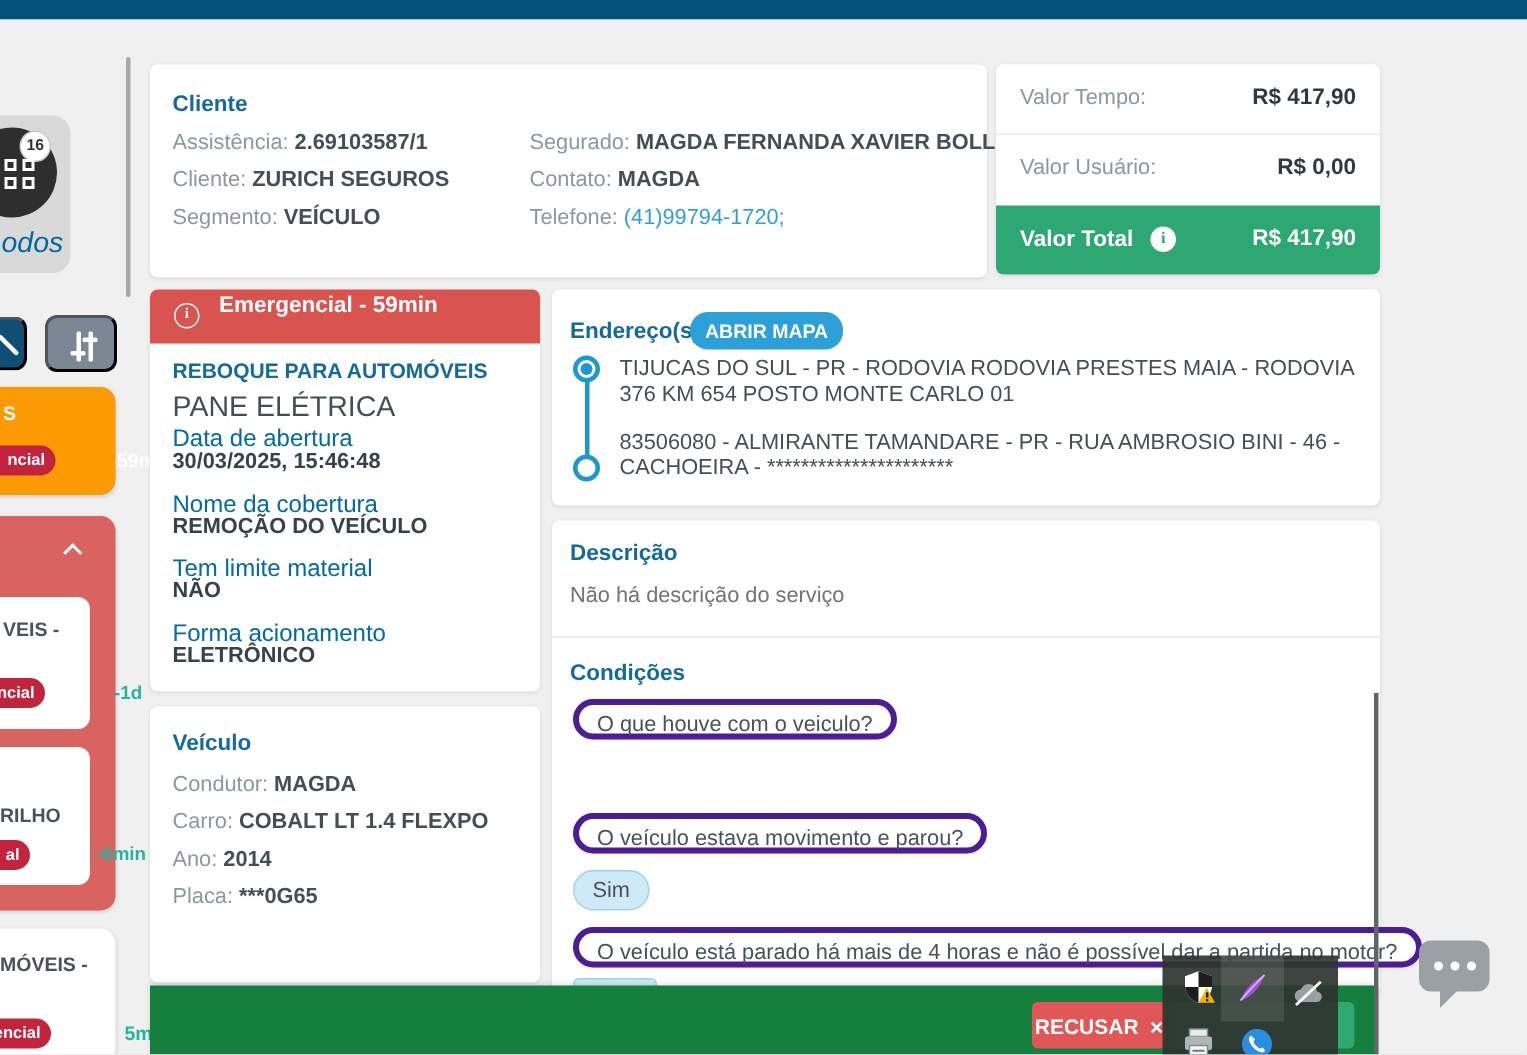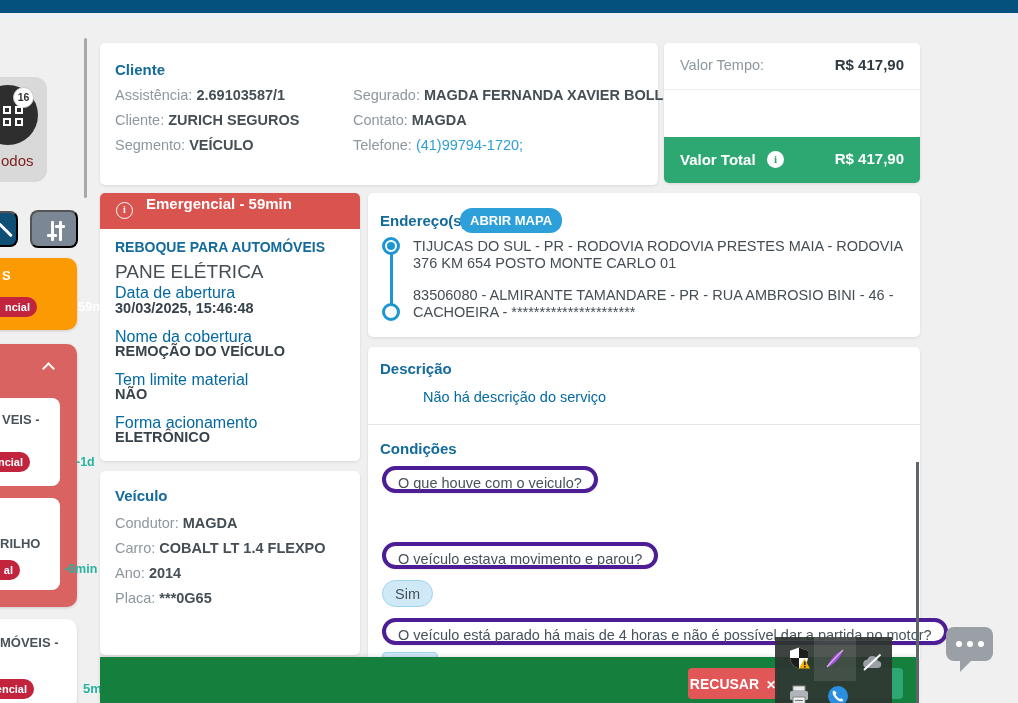--- a/index.html
+++ b/index.html
@@ -22,21 +22,21 @@
   .topbar { left:0; top:0; width:1018px; height:13px; background:#05517e; }
   .topstrip { left:0; top:13px; width:1018px; height:5px; background:#ebf1f6; }
 
   
   .todos-card { left:-60px; top:77px; width:107px; height:105px; background:#d9d9d9; border-radius:12px; }
   .todos-circle { left:-22px; top:85px; width:60px; height:60px; background:#2e2e2e; border-radius:50%; }
   .todos-badge { left:13px; top:87px; width:21px; height:21px; background:#fff; border:1px solid #c9c9c9; border-radius:50%;
                  font-size:10.5px; font-weight:bold; color:#333; text-align:center; line-height:19px; }
   .gridicon { left:3px; top:106px; width:21px; height:21px; }
   .gridicon span { position:absolute; width:8px; height:8px; border:2px solid #fff; }
-  .todos-label { left:1px; top:152px; font-size:15px; color:#7f1d1d; }
+  .todos-label { left:1px; top:152px; font-size:19px; color:#0369a1;font-style:italic; }
 
   .search-btn { left:-30px; top:211px; width:48px; height:36px; background:#0f4e75; border-radius:8px; }
   .search-glyph { left:32px; top:8px; width:3px; height:18px; background:#fff; border-radius:2px; transform:rotate(-45deg); }
   .filter-btn { left:30px; top:210px; width:48px; height:38px; background:#7b8794; border-radius:8px; }
   .tune { left:14px; top:9px; width:20px; height:20px; }
   .tune i { position:absolute; background:#fff; border-radius:1px; }
 
   .pill { position:absolute; height:20px; background:#c2243e; color:#fff; font-size:11px; font-weight:bold;
           border-radius:10px; line-height:20px; text-align:right; padding:0 7px; white-space:nowrap; }
   .tmint { position:absolute; color:#28b3a0; font-weight:bold; font-size:12.5px; white-space:nowrap;margin-left:40px; }
@@ -72,21 +72,21 @@
   .ring { position:absolute; width:18px; height:18px; border:3px solid #1e96d2; border-radius:50%; background:#fff; }
   .ring.dot::after { content:""; position:absolute; inset:2px; border-radius:50%; background:#1e96d2; }
   .route-line { position:absolute; left:390px; top:254px; width:3px; height:50px; background:#1e96d2; }
   .addr { position:absolute; left:413px; width:490px; font-size:14.5px; line-height:17px; color:#454e54; }
 
   
   .chip { position:absolute; left:382px; height:27px; line-height:26px; padding:0 12px; border-radius:14px;
           font-size:14.5px; color:#47525a; white-space:nowrap; }
   .chip.q { background:#fff; border:4px solid #4c1d95; box-shadow:0 1px 2px rgba(0,0,0,.07); }
   .chip.a { background:#cfe9f7; border:1px solid #9ed3ef; }
-  .empty-text { color:#0369a1; font-size:14.5px;margin-left:43px; }
+  .empty-text { color:#737373; font-size:14.5px; }
   .divider { position:absolute; background:#e6e6e6; }
 
   
   .footer { left:100px; top:657px; width:818px; height:46px; background:#15803d; box-shadow:0 -1px 4px rgba(0,0,0,.12); z-index:5; }
   .reject-btn { position:absolute; left:588px; top:11px; width:90px; height:31px; background:#e15757; border:none; border-radius:4px;
                 color:#fff; font-weight:bold; font-size:14px; font-family:"Liberation Sans",sans-serif; cursor:pointer; }
   .reject-btn .x { font-size:12px; margin-left:7px; }
   .accept-btn { position:absolute; left:679px; top:11px; width:124px; height:31px; background:#2ea873; border:none; border-radius:4px; cursor:pointer; }
 
   
@@ -168,20 +168,24 @@
     <span>Contato:</span> <b>MAGDA</b></div>
   <div class="abs kv" style="left:353px;top:137px">
     <span>Telefone:</span> <b class="link">(41)99794-1720;</b></div>
 
   <div class="card" style="left:664px;top:43px;width:256px;height:140px;border-radius:5px"></div>
   <div class="vrow" style="left:664px;top:43px;border-radius:5px 5px 0 0">
     <span class="l">Valor Tempo:</span>
     <span class="r">R$ 417,90</span>
   </div>
   <div class="vdiv" style="left:664px;top:89px"></div>
+  <div class="vrow" style="left:664px;top:90px">
+    <span class="l">Valor Usuário:</span>
+    <span class="r">R$ 0,00</span>
+  </div>
   <div class="vtotal" style="left:664px;top:137px">
     <span class="l">Valor Total</span>
     <span class="info-solid">i</span>
     <span class="r">R$ 417,90</span>
   </div>
 
   <div class="card" style="left:100px;top:193px;width:260px;height:268px"></div>
   <div class="abs banner">
     <span class="info-ring">i</span>
     <span class="banner-text">Emergencial - 59min</span>

